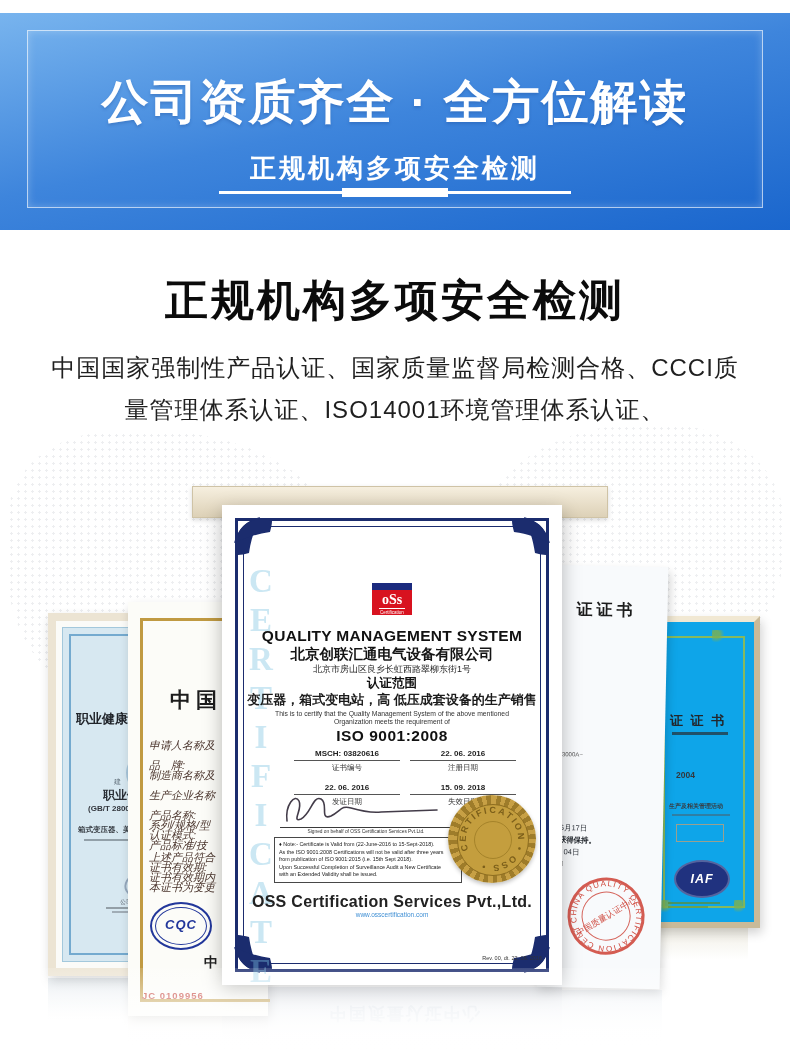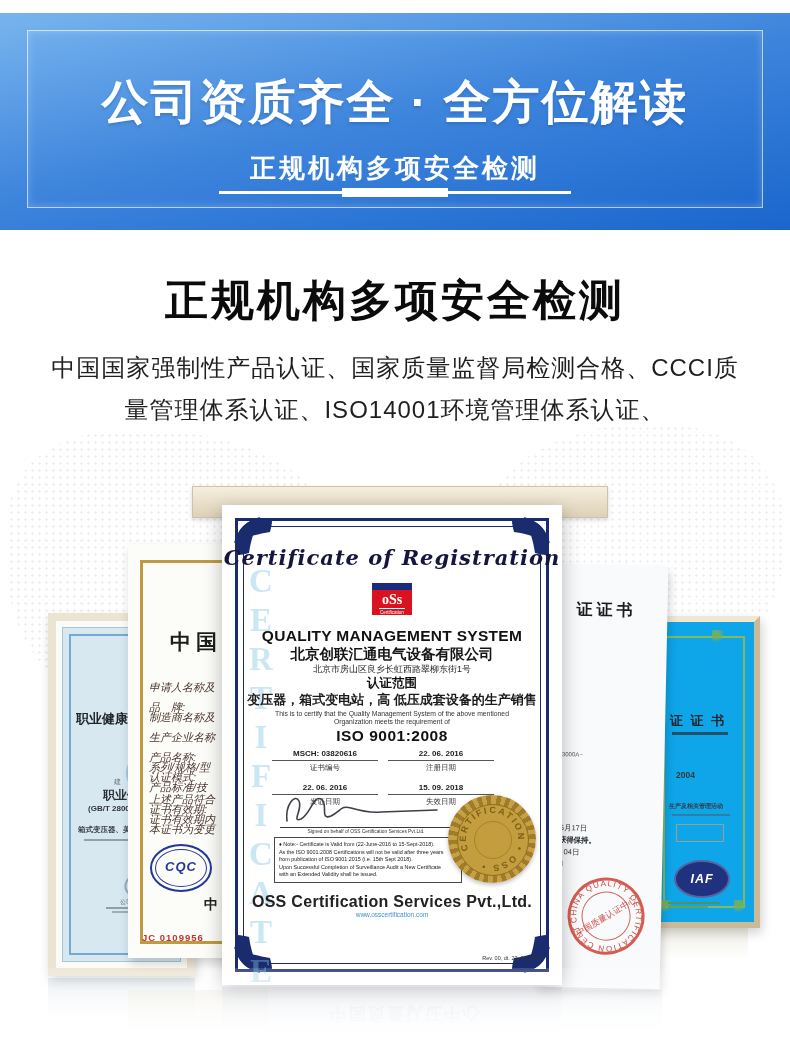--- a/index.html
+++ b/index.html
@@ -53,21 +53,21 @@
   .lb-t6{left:30px;top:212px;font-weight:700;font-size:7.5px;color:#3c4249;white-space:nowrap;width:108px;overflow:hidden;}
   .lb-line{left:36px;top:226px;width:98px;height:1.5px;background:rgba(90,100,110,.55);}
   .lb-bar{left:100px;top:231px;width:47px;height:15px;background:#121212;}
   .lb-swirl{left:76px;top:256px;width:40px;height:25px;border:2px solid rgba(95,115,145,.55);
         border-radius:50%;transform:rotate(-14deg);}
   .lb-t7{left:72px;top:285px;font-size:6px;color:#5a626c;white-space:nowrap;}
   .lb-mb1{left:58px;top:294px;width:82px;height:1.5px;background:rgba(80,86,94,.5);}
   .lb-mb2{left:64px;top:298px;width:70px;height:1.5px;background:rgba(80,86,94,.4);}
 
   
-  #cert-cqc{left:128px;top:544px;width:140px;height:414px;background:#fcfcf8;z-index:3;}
+  #cert-cqc{left:128px;top:602px;width:140px;height:414px;background:#fcfcf8;z-index:3;}
   #cert-cqc .gold{position:absolute;left:12px;top:16px;right:-2px;bottom:14px;
         border:3px solid #c09a42;border-right:none;}
   .cqc-h{left:42px;top:84px;font-family:"Liberation Serif",serif;font-weight:700;
         font-size:21px;color:#1c1c1c;letter-spacing:5px;white-space:nowrap;}
   .cqc-rows{left:21px;top:136px;width:112px;height:160px;font-style:italic;
         font-size:11px;color:#4a342c;}
   .cqc-rows span{position:absolute;left:0;white-space:nowrap;}
   .cqc-logo{left:22px;top:300px;width:58px;height:44px;border:2.5px solid #22379b;border-radius:50%;}
   .cqc-logo .inner{position:absolute;left:3px;top:3px;right:3px;bottom:3px;border:1px solid #22379b;border-radius:50%;}
   .cqc-logo .txt{position:absolute;left:0;top:13px;width:100%;text-align:center;
@@ -136,21 +136,21 @@
   .cc-logo .sub{display:block;font-size:4.5px;line-height:8px;}
   .cc-line{position:absolute;width:100%;text-align:center;color:#111;}
   .cc-qms{top:122px;font-weight:700;font-size:15.5px;letter-spacing:.3px;}
   .cc-company{top:140px;font-weight:700;font-size:14.5px;color:#141414;}
   .cc-addr{top:158px;font-size:9px;color:#262626;}
   .cc-scopelab{top:170px;font-weight:700;font-size:12.5px;}
   .cc-scope{top:186px;font-weight:700;font-size:13px;color:#1b1b1b;}
   .cc-cert1{top:205px;font-size:6.8px;color:#333;}
   .cc-cert2{top:213px;font-size:6.8px;color:#333;}
   .cc-iso{top:222px;font-weight:700;font-size:15.5px;letter-spacing:.5px;}
-  .cc-fields{position:absolute;left:50px;top:244px;width:228px;display:grid;
+  .cc-fields{position:absolute;left:72px;top:244px;width:228px;display:grid;
         grid-template-columns:106px 106px;column-gap:16px;row-gap:10px;gap:10px;}
   .cc-field{text-align:center;}
   .cc-field .v{font-size:8px;font-weight:700;color:#222;border-bottom:1px solid #555;
         padding-bottom:2px;display:block;}
   .cc-field .l{font-size:7.5px;color:#333;display:block;margin-top:2px;}
   .cc-sig{position:absolute;left:55px;top:284px;width:170px;height:40px;}
   .cc-sigline{position:absolute;left:58px;top:322px;width:172px;height:1.2px;background:#3a3a3a;}
   .cc-sigcap{position:absolute;left:58px;top:324px;width:172px;text-align:center;
         font-size:4.8px;color:#333;}
   .cc-note{position:absolute;left:52px;top:332px;width:178px;border:1px solid #484848;
@@ -306,21 +306,20 @@
     <svg class="cc-corner cc-bl" viewBox="0 0 44 44">
       <path d="M8 42 C3 24 9 10 30 4 C25 15 21 26 19 40 C15 41 11 42 8 42 Z" fill="#1b2c6e"></path>
       <path d="M42 8 C24 3 10 9 4 30 C15 25 26 21 40 19 C41 15 42 11 42 8 Z" fill="#1b2c6e"></path>
     </svg>
     <svg class="cc-corner cc-br" viewBox="0 0 44 44">
       <path d="M8 42 C3 24 9 10 30 4 C25 15 21 26 19 40 C15 41 11 42 8 42 Z" fill="#1b2c6e"></path>
       <path d="M42 8 C24 3 10 9 4 30 C15 25 26 21 40 19 C41 15 42 11 42 8 Z" fill="#1b2c6e"></path>
     </svg>
 
     <div class="cc-watermark">CERTIFICATE</div>
-    <div class="cc-script">Certificate of Registration</div>
 
     <div class="cc-logo">
       <div class="band"></div>
       <div class="body">
         <span class="oss">oSs</span>
         <span class="sub">Certification</span>
       </div>
     </div>
 
     <div class="cc-line cc-qms">QUALITY MANAGEMENT SYSTEM</div>

